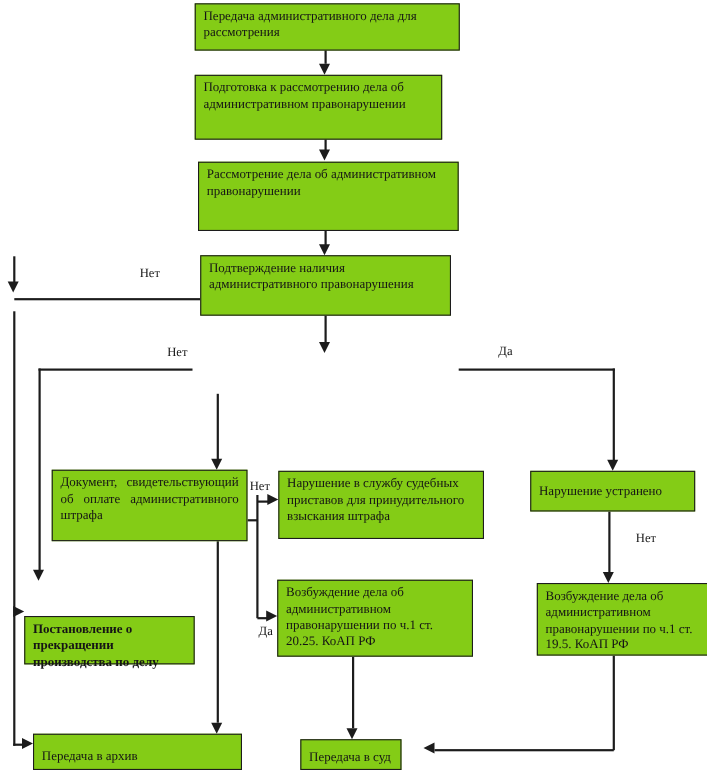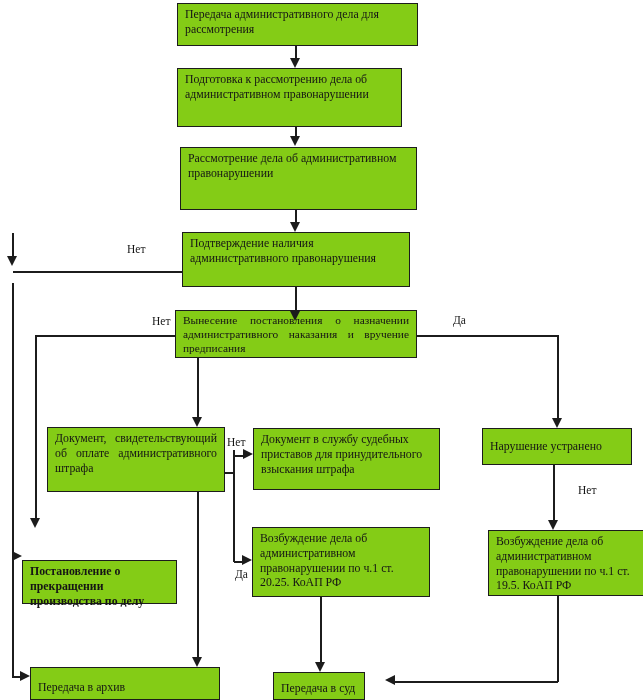--- a/index.html
+++ b/index.html
@@ -32,25 +32,24 @@
 <div id="canvas">
 
   <div class="box" style="left:177px;top:3px;width:241px;height:43px;">Передача административного дела для рассмотрения</div>
 
   <div class="box" style="left:177px;top:68px;width:225px;height:59px;">Подготовка к рассмотрению дела об административном правонарушении</div>
 
   <div class="box" style="left:180px;top:147px;width:237px;height:63px;">Рассмотрение дела об административном правонарушении</div>
 
   <div class="box" style="left:182px;top:232px;width:228px;height:55px;">Подтверждение наличия административного правонарушения</div>
 
-  <div class="box justify small" style="left:175px;top:310px;width:242px;height:48px;">Вынесение постановления о назначении административного наказания и вручение предписания</div>
 
   <div class="box justify" style="left:47px;top:427px;width:178px;height:65px;">Документ, свидетельствующий об оплате административного штрафа</div>
 
-  <div class="box" style="left:253px;top:428px;width:187px;height:62px;">Документ в службу судебных приставов для принудительного взыскания штрафа</div>
+  <div class="box" style="left:253px;top:428px;width:187px;height:62px;">Нарушение в службу судебных приставов для принудительного взыскания штрафа</div>
 
   <div class="box vc" style="left:482px;top:428px;width:150px;height:37px;">Нарушение устранено</div>
 
   <div class="box" style="left:22px;top:560px;width:155px;height:44px;font-weight:bold;">Постановление о прекращении производства по делу</div>
 
   <div class="box" style="left:252px;top:527px;width:178px;height:70px;">Возбуждение дела об административном правонарушении по ч.1 ст. 20.25. КоАП РФ</div>
 
   <div class="box" style="left:488px;top:530px;width:162px;height:66px;">Возбуждение дела об административном правонарушении по ч.1 ст. 19.5. КоАП РФ</div>
 
   <div class="box" style="left:30px;top:667px;width:190px;height:33px;padding-top:12px;">Передача в архив</div>

